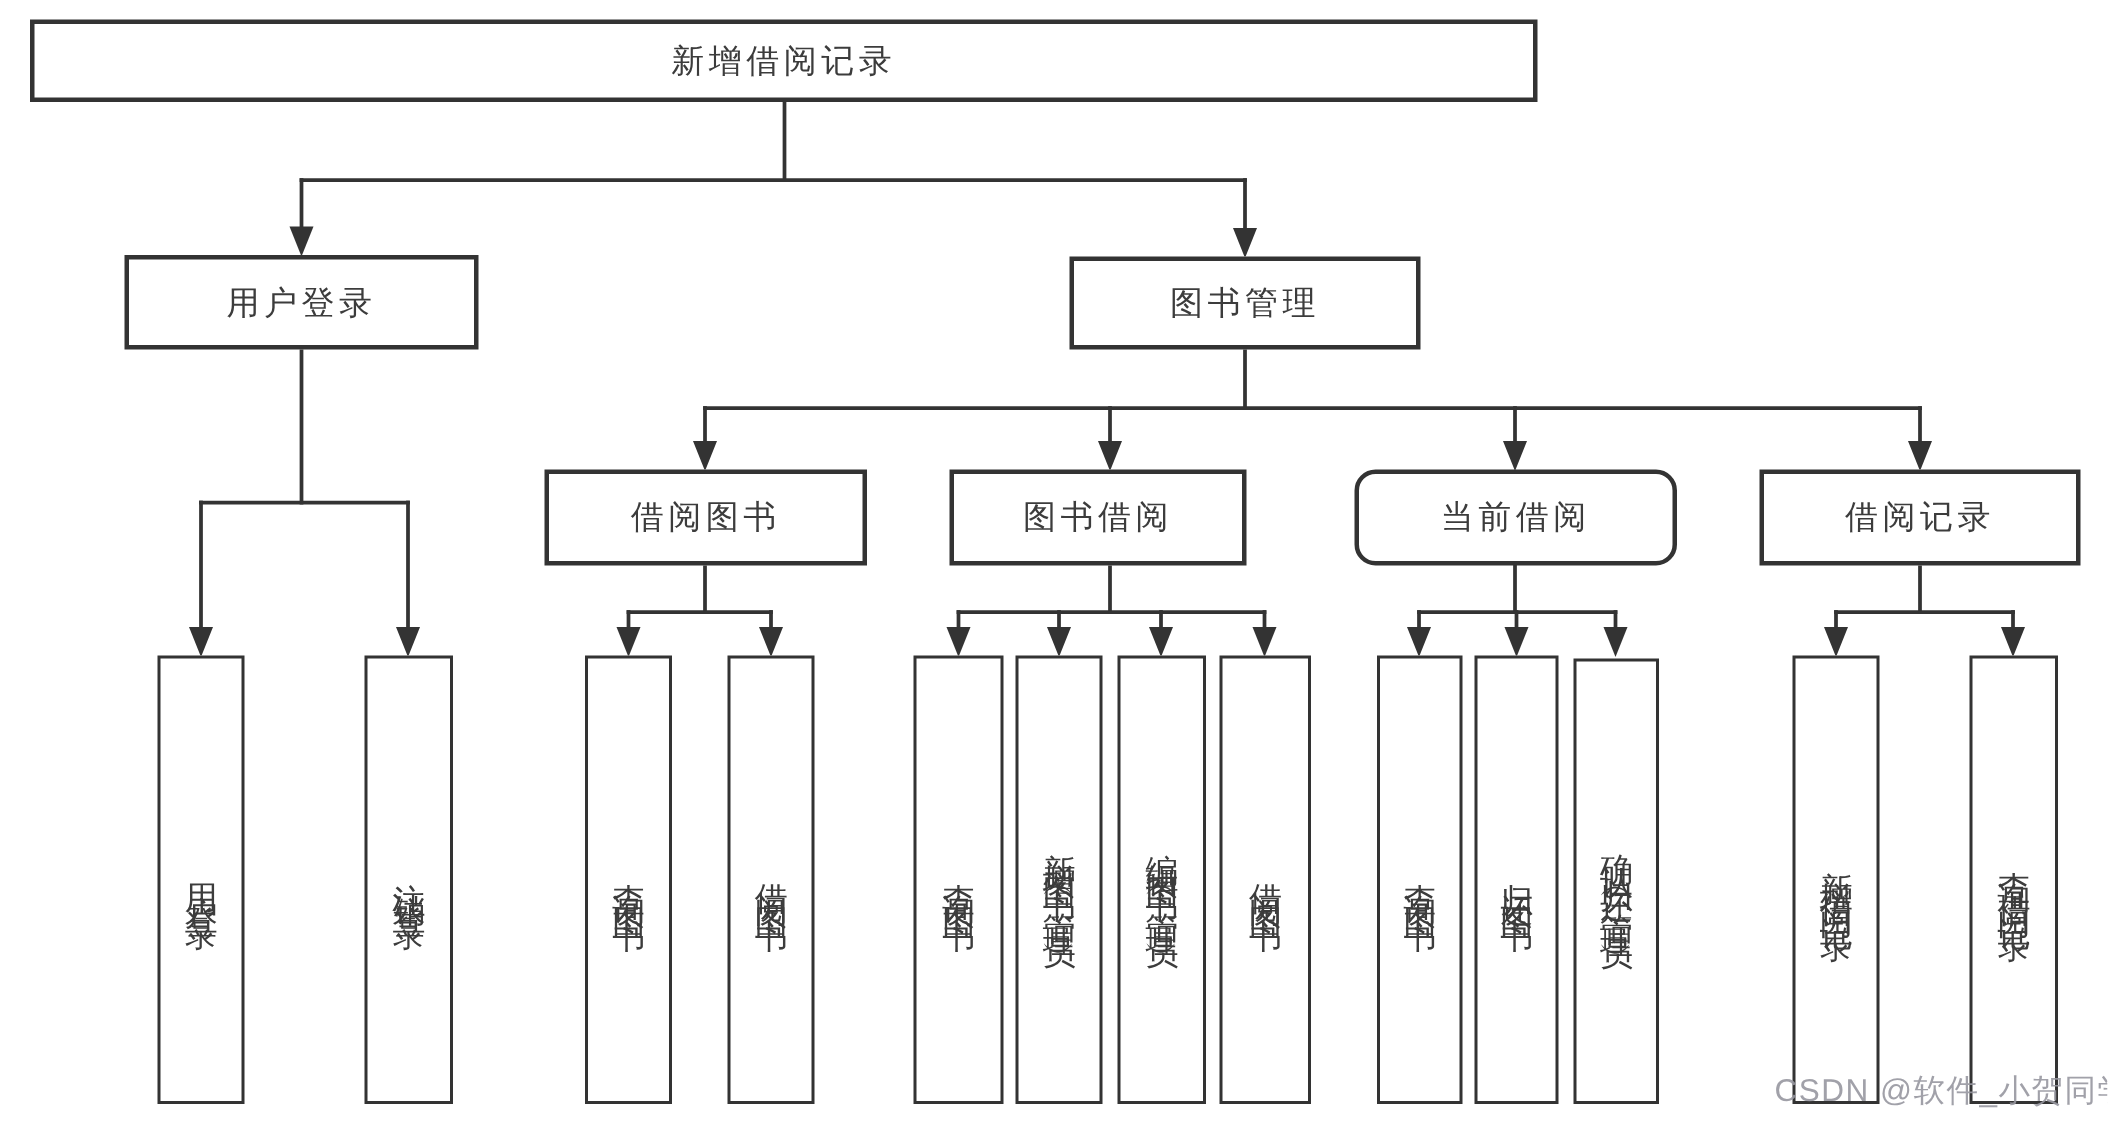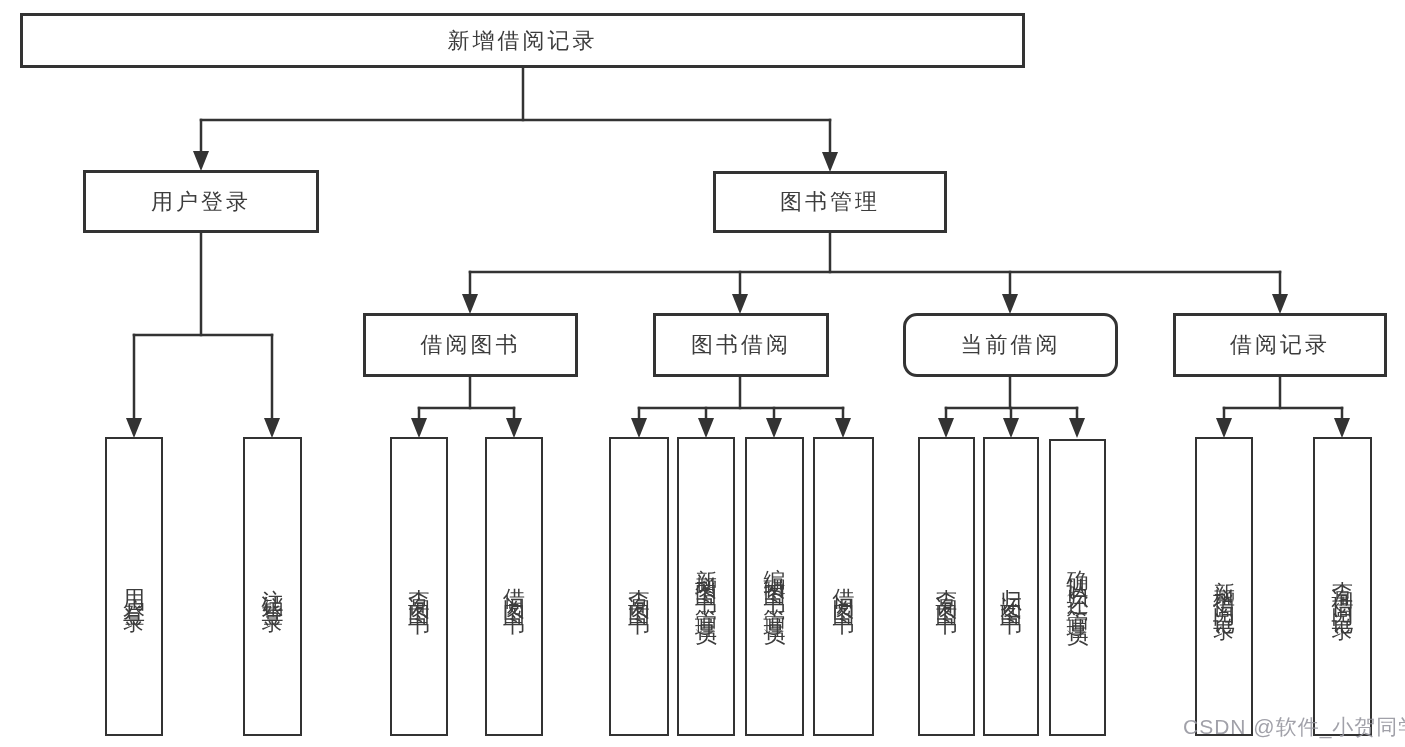--- a/index.html
+++ b/index.html
@@ -150,21 +150,21 @@
   <div class="box" style="left:83px; top:170px; width:236px; height:63px;">
     <span class="h-label">用户登录</span>
   </div>
   <div class="box" style="left:713px; top:171px; width:234px; height:62px;">
     <span class="h-label">图书管理</span>
   </div>
 
   <div class="box" style="left:363px; top:313px; width:215px; height:64px;">
     <span class="h-label">借阅图书</span>
   </div>
-  <div class="box" style="left:653px; top:313px; width:176px; height:64px;">
+  <div class="box" style="left:633px; top:313px; width:198px; height:64px;">
     <span class="h-label">图书借阅</span>
   </div>
   <div class="box" style="left:903px; top:313px; width:215px; height:64px;border-radius:14px;">
     <span class="h-label">当前借阅</span>
   </div>
   <div class="box" style="left:1173px; top:313px; width:214px; height:64px;">
     <span class="h-label">借阅记录</span>
   </div>
 
   <div class="box leaf" style="left:105px; top:437px; width:58px; height:299px;">

